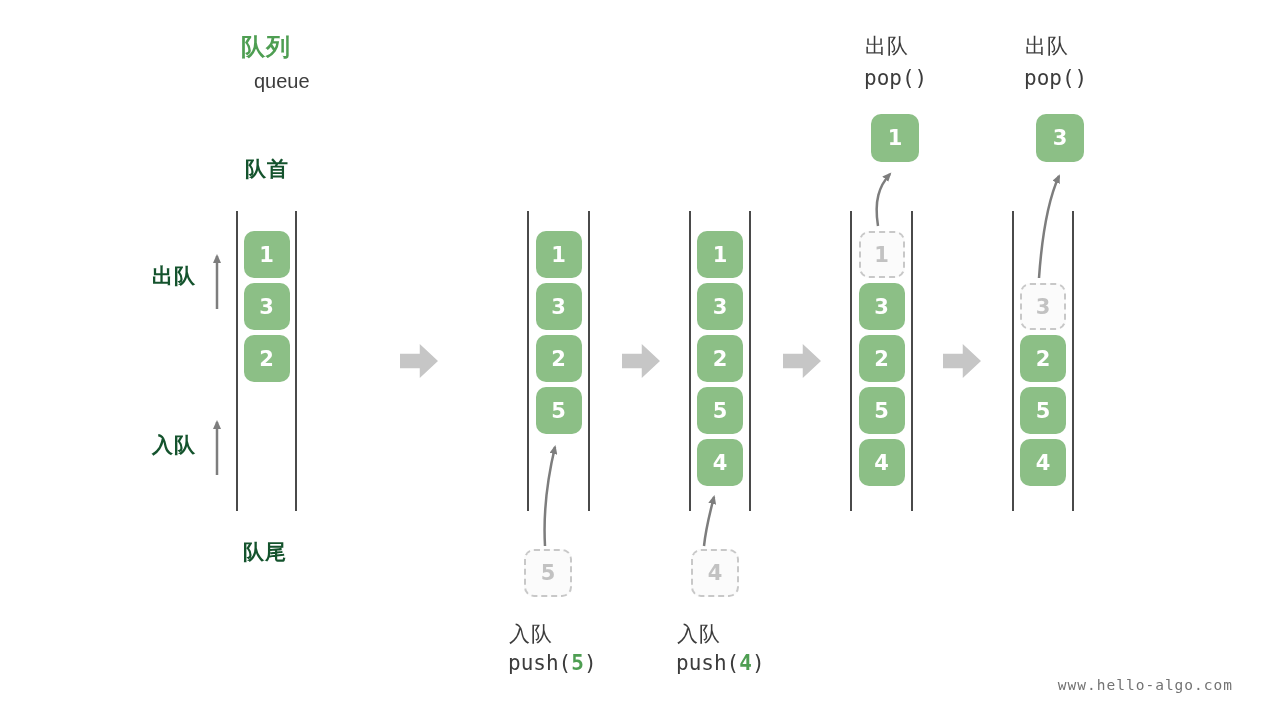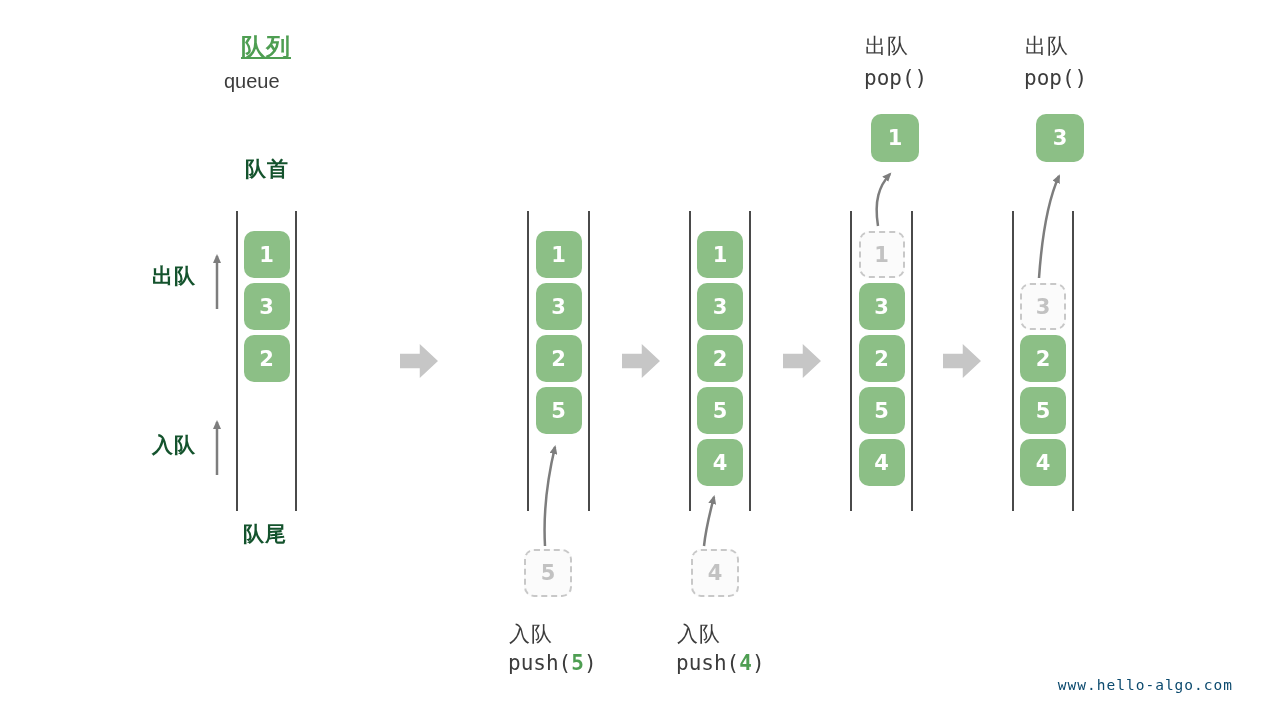--- a/index.html
+++ b/index.html
@@ -25,34 +25,34 @@
     background:#FBFBFB;border:2px dashed #C8C8C8;color:#C2C2C2;
     box-sizing:border-box;font-weight:bold;
   }
   .block-arrow{
     position:absolute;top:344px;width:38px;height:34px;background:#C6C6C6;
     clip-path:polygon(0 29%,52% 29%,52% 0,100% 50%,52% 100%,52% 71%,0 71%);
   }
   .watermark{
     position:absolute;right:47px;top:677px;
     font-family:"DejaVu Sans Mono","Liberation Mono",monospace;
-    font-size:14.5px;color:#0c4a6e;letter-spacing:1px;
+    font-size:14.5px;color:#737373;letter-spacing:1px;
   }
   svg.overlay{position:absolute;left:0;top:0;width:1280px;height:720px;pointer-events:none;}
 </style>
 </head>
 <body>
 
 <div class="canvas">
 
-  <div class="abs title-zh" style="left:241px;top:31px;text-decoration:underline;">队列</div>
-  <div class="abs title-en" style="left:224px;top:70px;">queue</div>
+  <div class="abs title-zh" style="left:241px;top:31px;">队列</div>
+  <div class="abs title-en" style="left:254px;top:70px;">queue</div>
 
   <div class="abs zh-bold" style="left:245px;top:155px;">队首</div>
-  <div class="abs zh-bold" style="left:243px;top:520px;">队尾</div>
+  <div class="abs zh-bold" style="left:243px;top:538px;">队尾</div>
   <div class="abs zh-bold" style="left:152px;top:262px;">出队</div>
   <div class="abs zh-bold" style="left:152px;top:431px;">入队</div>
 
   <div id="columns-root">
       <div>
         <div class="wall" style="left: 236px; top: 211px; height: 300px;"></div>
         <div class="wall" style="left: 295px; top: 211px; height: 300px;"></div>
         <div class="qbox" style="left: 243.5px; top: 231px;">1</div>
         <div class="qbox" style="left: 243.5px; top: 283px;">3</div>
         <div class="qbox" style="left: 243.5px; top: 335px;">2</div>

